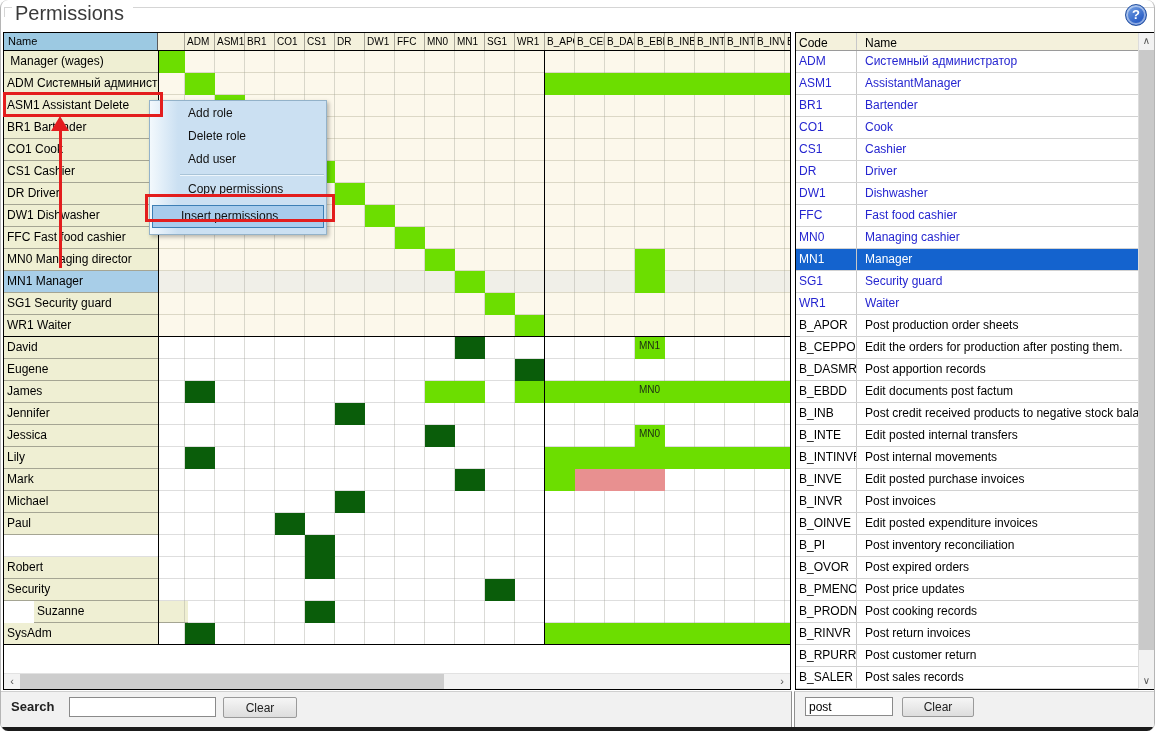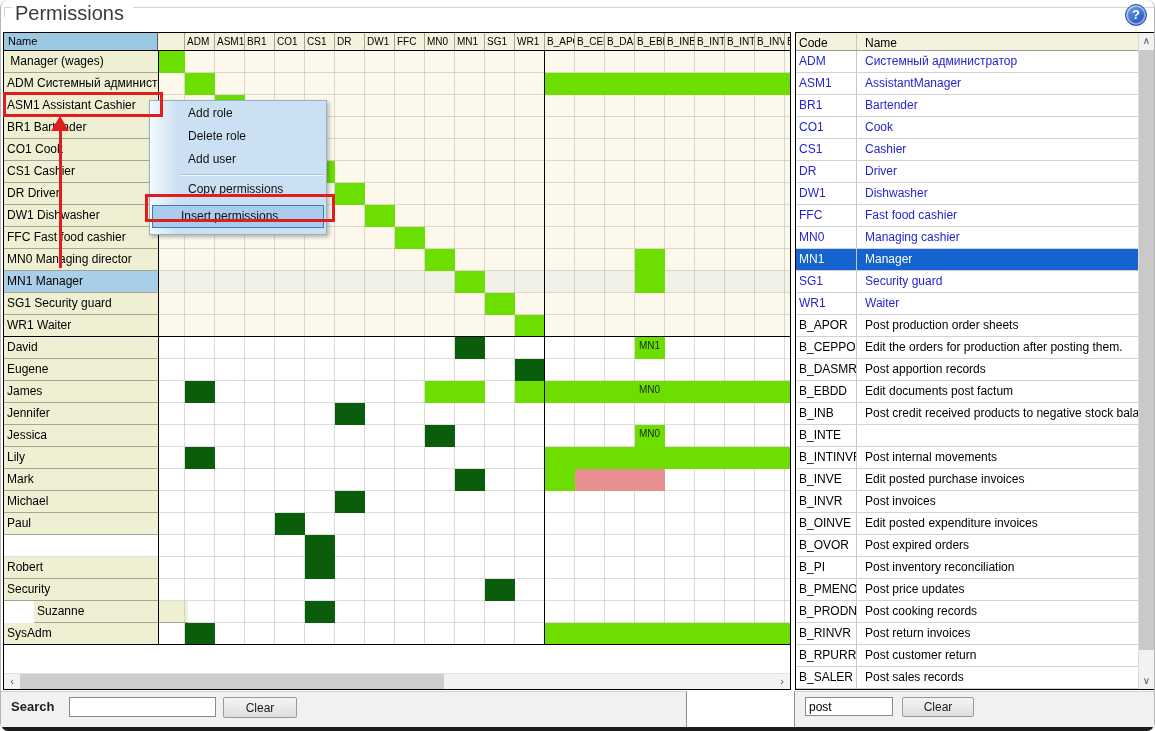--- a/index.html
+++ b/index.html
@@ -64,21 +64,21 @@
   .menu-item{position:relative;height:23px;line-height:23px;padding-left:38px;font-size:12px;color:#111;cursor:pointer;white-space:nowrap;}
   .menu-item.hl{margin:4px 2px;border:1px solid #3d7fb5;background:#a8ccec;line-height:21px;padding-left:28px;}
   .menu-sep{position:relative;height:2px;margin:3px 2px 2px 30px;border-top:1px solid #a9c4d8;border-bottom:1px solid #eef6fc;}
   
   .ann{position:absolute;border:3px solid #e31d1d;background:transparent;z-index:20;pointer-events:none;}
   .ann-line{position:absolute;left:58px;top:130px;width:3px;height:138px;background:#e31d1d;z-index:20;}
   .ann-head{position:absolute;left:50px;top:116px;width:0;height:0;border-left:9px solid transparent;
     border-right:9px solid transparent;border-bottom:15px solid #e31d1d;z-index:20;}
   
   .bbar{position:absolute;top:691px;height:36px;background:#f1f1f1;border-top:1px solid #cfcfcf;}
-  .bbar.left{left:0;width:686px;border-right:1px solid #909090;}
+  .bbar.left{left:0;width:791px;border-right:1px solid #909090;}
   .bbar.right{left:793px;width:362px;border-left:1px solid #909090;}
   .search-label{position:absolute;left:10px;top:7px;font-size:13px;font-weight:bold;color:#222;}
   .txt{position:absolute;border:1px solid #8a8a8a;background:#fff;font-family:"Liberation Sans",sans-serif;font-size:12px;padding:1px 3px;}
   .btn{position:absolute;border:1px solid #9a9a9a;background:linear-gradient(#f6f6f6,#dddddd);
     font-family:"Liberation Sans",sans-serif;font-size:12px;color:#222;border-radius:2px;cursor:pointer;}
   .win-bottom{position:absolute;left:0;top:727px;width:1155px;height:4px;background:#1b1b1b;}
 </style>
 </head>
 <body>
 
@@ -129,21 +129,21 @@
             <div class="mcell c-light" style="left: 571px; width: 30px;"></div>
             <div class="mcell c-light" style="left: 601px; width: 30px;"></div>
             <div class="mcell c-light" style="left: 631px; width: 30px;"></div>
             <div class="mcell c-light" style="left: 661px; width: 30px;"></div>
             <div class="mcell c-light" style="left: 691px; width: 30px;"></div>
             <div class="mcell c-light" style="left: 721px; width: 30px;"></div>
             <div class="mcell c-light" style="left: 751px; width: 30px;"></div>
             <div class="mcell c-light" style="left: 781px; width: 30px;"></div>
           </div>
           <div class="mrow role" style="top: 44px;">
-            <div class="mlabel">ASM1 Assistant Cashier</div>
+            <div class="mlabel">ASM1 Assistant Delete</div>
             <div class="mcell c-light" style="left: 211px; width: 30px;"></div>
           </div>
           <div class="mrow role" style="top: 66px;">
             <div class="mlabel">BR1 Bartender</div>
             <div class="mcell c-light" style="left: 241px; width: 30px;"></div>
           </div>
           <div class="mrow role" style="top: 88px;">
             <div class="mlabel">CO1 Cook</div>
             <div class="mcell c-light" style="left: 271px; width: 30px;"></div>
           </div>
@@ -378,44 +378,45 @@
         <div class="trow perm">
           <div class="tc code">B_EBDD</div>
           <div class="tc name">Edit documents post factum</div>
         </div>
         <div class="trow perm">
           <div class="tc code">B_INB</div>
           <div class="tc name">Post credit received products to negative stock balance</div>
         </div>
         <div class="trow perm">
           <div class="tc code">B_INTE</div>
+          <div class="tc name">Edit posted internal transfers</div>
         </div>
         <div class="trow perm">
           <div class="tc code">B_INTINVR</div>
           <div class="tc name">Post internal movements</div>
         </div>
         <div class="trow perm">
           <div class="tc code">B_INVE</div>
           <div class="tc name">Edit posted purchase invoices</div>
         </div>
         <div class="trow perm">
           <div class="tc code">B_INVR</div>
           <div class="tc name">Post invoices</div>
         </div>
         <div class="trow perm">
           <div class="tc code">B_OINVE</div>
           <div class="tc name">Edit posted expenditure invoices</div>
         </div>
         <div class="trow perm">
+          <div class="tc code">B_PI</div>
+          <div class="tc name">Post inventory reconciliation</div>
+        </div>
+        <div class="trow perm">
           <div class="tc code">B_OVOR</div>
           <div class="tc name">Post expired orders</div>
-        </div>
-        <div class="trow perm">
-          <div class="tc code">B_PI</div>
-          <div class="tc name">Post inventory reconciliation</div>
         </div>
         <div class="trow perm">
           <div class="tc code">B_PMENOR</div>
           <div class="tc name">Post price updates</div>
         </div>
         <div class="trow perm">
           <div class="tc code">B_PRODNR</div>
           <div class="tc name">Post cooking records</div>
         </div>
         <div class="trow perm">

